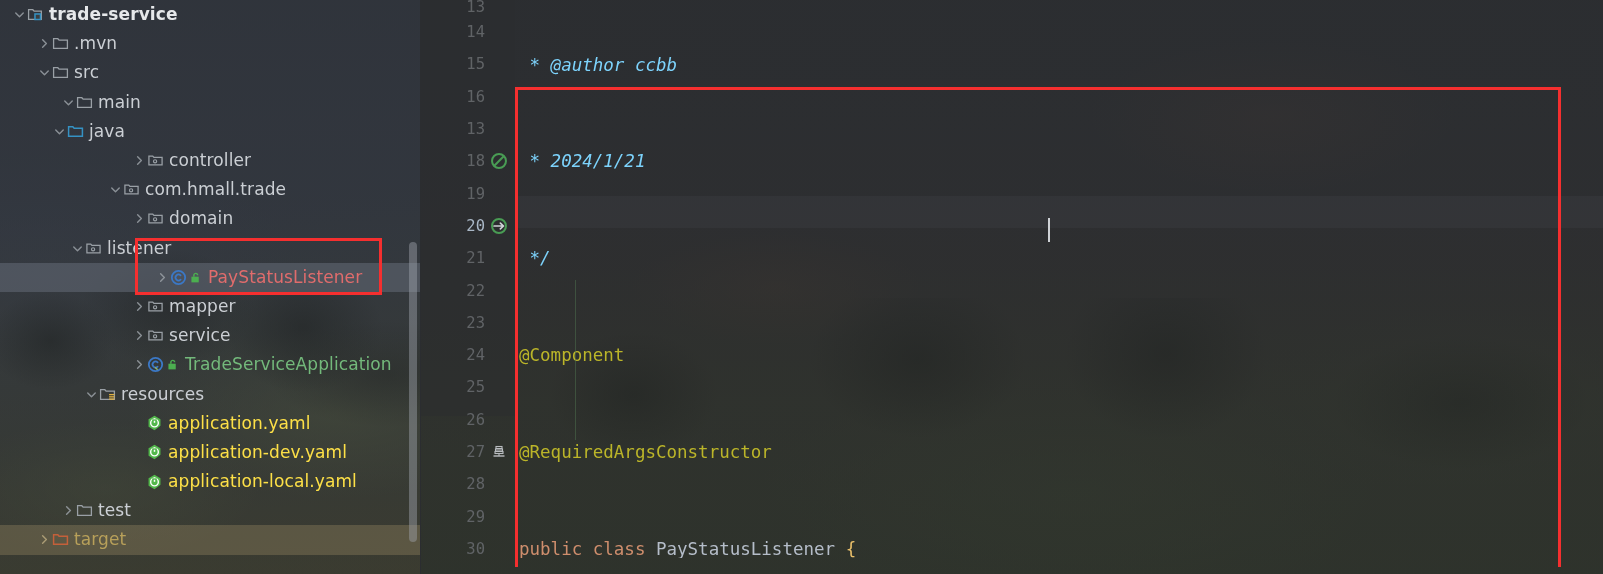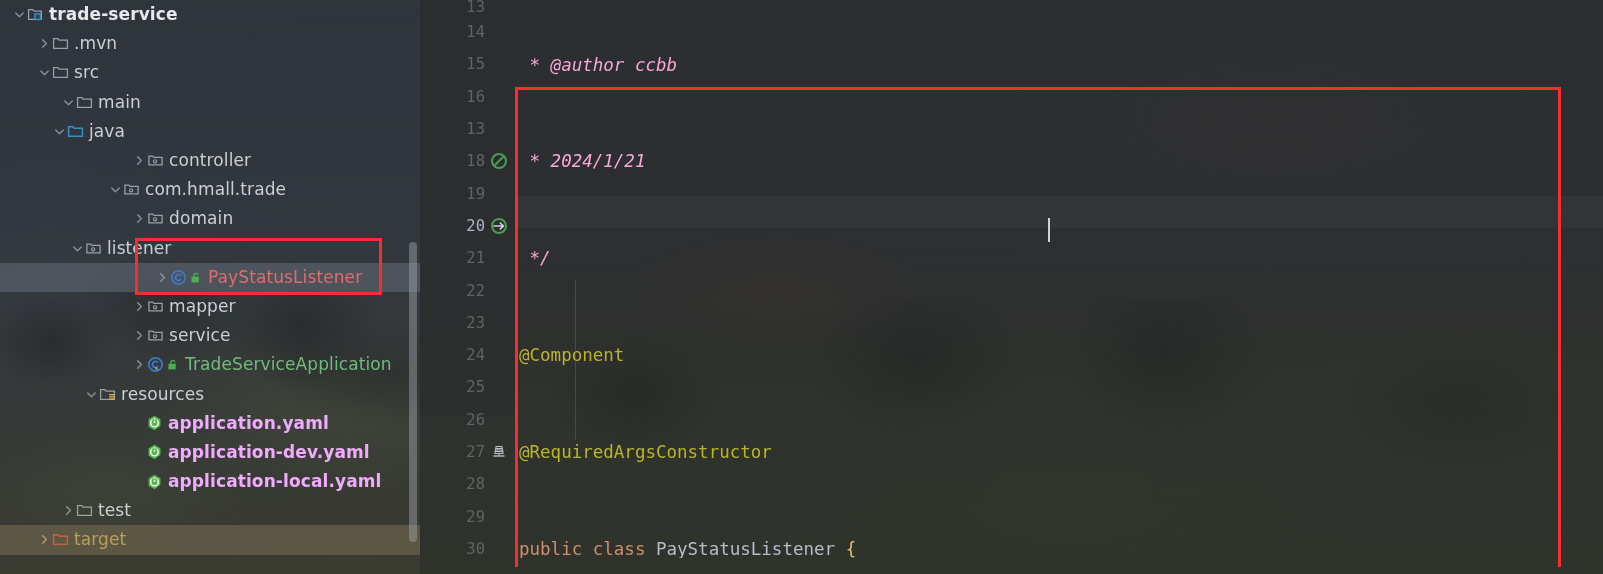--- a/index.html
+++ b/index.html
@@ -84,21 +84,21 @@
     align-items: center;
     justify-content: center;
   }
   .ic svg { display: block; }
   .lbl { line-height: 1; letter-spacing: .1px; }
   .lbl.bold { font-weight: bold; color: #e6e8ea; }
   .lbl.plain { color: #cbcfd4; }
   .lbl.redish { color: #e06c6c; }
   .lbl.greenish { color: #73b97b; }
   .lbl.orange { color: #b8a05a; }
-  .lbl.yaml { color: #f0abfc; font-weight: bold; }
+  .lbl.yaml { color: #fde047; }
 
   
   #tree-redbox {
     position: absolute;
     left: 135px; top: 238px;
     width: 247px; height: 57px;
     border: 3px solid #f52f2f;
     z-index: 5;
     pointer-events: none;
   }
@@ -185,21 +185,21 @@
     font-size: 17.5px;
     line-height: 32.3px;
     white-space: pre;
     color: #a9b7c6;
     padding-left: 4px;
     overflow: hidden;
   }
   .cl { height: 32.3px; }
 
   
-  .t-comment { color: #f9a8d4; font-style: italic; }
+  .t-comment { color: #7dd3fc; font-style: italic; }
   .t-anno    { color: #bbb529; }
   .t-kw      { color: #cf8e6d; }
   .t-cls     { color: #b5bdc9; }
   .t-paren   { color: #e8bf6a; }
 
   #caret {
     position: absolute;
     width: 2px; height: 24px;
     background: #cfd2d6;
     z-index: 4;

